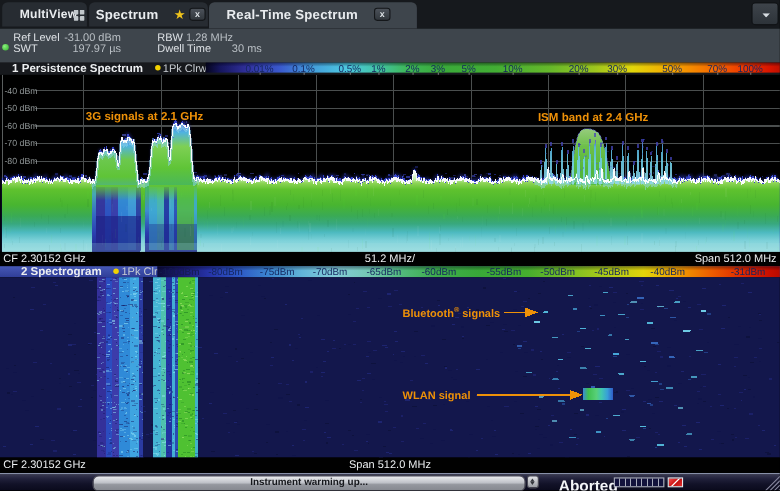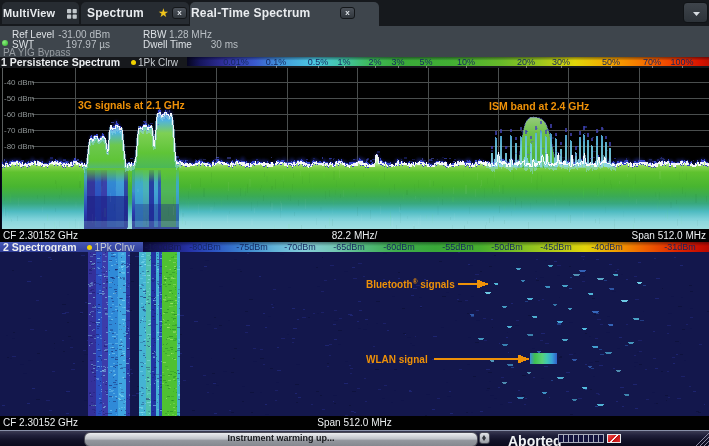--- a/index.html
+++ b/index.html
@@ -1,18 +1,18 @@
 <!DOCTYPE html>
 <html><head><meta charset="utf-8"><title>RTS</title><style>
 *{margin:0;padding:0;box-sizing:border-box}
 body{width:709px;height:446px;position:relative;background:#000;font-family:"Liberation Sans",sans-serif;overflow:hidden;-webkit-font-smoothing:antialiased}
 .abs{position:absolute}
 
 #tabbar{left:0;top:0;width:709px;height:26px;background:#16191d}
-.tab{position:absolute;top:2px;height:22px;border-radius:5px 5px 0 0;background:#272c32;color:#e9ecef;font-size:12px;font-weight:bold;letter-spacing:.2px;line-height:22px;padding-left:1px}
+.tab{position:absolute;top:2px;height:22px;border-radius:5px 5px 0 0;background:#272c32;color:#e9ecef;font-size:12px;font-weight:bold;letter-spacing:.2px;line-height:22px;padding-left:16px}
 .xbtn{position:absolute;width:15px;height:12px;border-radius:3px;background:linear-gradient(#4c525a,#31373d);border:1px solid #14171a;color:#dfe4e8;font-size:8px;font-weight:bold;text-align:center;line-height:10px}
 
 #settings{left:0;top:26px;width:709px;height:31px;background:#3e454c;font-size:10px;color:#b9bfc4}
 .slabel{font-weight:normal;color:#dde1e5}
 .srow{position:absolute;height:10px;line-height:10px}
 
 .phead{left:0;width:709px;font-size:10.5px;font-weight:bold;color:#eceef0;line-height:11px}
 .glab{position:absolute;top:0;transform:translateX(-50%);font-size:9px;font-weight:normal;color:#14265e;line-height:10px}
 .dot{display:inline-block;width:5px;height:5px;border-radius:50%;background:#f2d200;margin:0 2px 1px 0}
 .pk{font-weight:normal;color:#c8cdd2;font-size:10px}
@@ -47,26 +47,25 @@
 
 <div class="abs" id="settings">
   <div class="srow" style="left:12px;top:4px;width:98px"><span class="slabel">Ref Level</span></div>
   <div class="srow" style="left:12px;top:4px;width:98px;text-align:right">-31.00 dBm</div>
   <div class="srow" style="left:143px;top:4px;width:95px"><span class="slabel">RBW</span></div>
   <div class="srow" style="left:143px;top:4px;width:95px;text-align:center">1.28 MHz</div>
   <div class="srow" style="left:12px;top:14px;width:98px"><span class="slabel">SWT</span></div>
   <div class="srow" style="left:12px;top:14px;width:98px;text-align:right">197.97 µs</div>
   <div class="srow" style="left:143px;top:14px;width:95px"><span class="slabel">Dwell Time</span></div>
   <div class="srow" style="left:143px;top:14px;width:95px;text-align:right">30 ms</div>
-  <div class="srow" style="left:3px;top:22px;width:200px;color:#989ea3">PA YIG Bypass</div>
   <div class="abs" style="left:2px;top:40px;width:6px;height:6px;border-radius:50%;background:radial-gradient(circle at 35% 35%,#8af07e,#2fae28);top:14px"></div>
 </div>
 
 <div class="abs phead" style="top:57px;height:11px;background:#17191d">
-  <span style="margin-left:1px">1 Persistence Spectrum</span>
+  <span style="margin-left:11px">1 Persistence Spectrum</span>
   <span class="dot" style="margin-left:8px"></span><span class="pk">1Pk Clrw</span>
   <div class="abs" style="left:187px;top:0;width:522px;height:9px;background:linear-gradient(180deg,rgba(0,0,12,0.45),rgba(0,0,12,0) 40%),linear-gradient(90deg,#05051e 0.0%,#16165e 2.5%,#31319e 7.3%,#3a5ace 13.0%,#44a0dc 18.8%,#4cc8e0 24.5%,#42c4a0 30.3%,#3eb858 35.1%,#3aaa3a 40.8%,#42ae34 50.4%,#66b82a 60.0%,#9cc61e 67.6%,#e2d60a 74.3%,#f5a800 81.0%,#f57000 87.7%,#ee3a00 93.5%,#d81400 98.3%,#c01000 100.0%)">
       <div class="glab" style="left:49px">0.01%</div>
       <div class="glab" style="left:89px">0.1%</div>
       <div class="glab" style="left:131px">0.5%</div>
       <div class="glab" style="left:157px">1%</div>
       <div class="glab" style="left:188px">2%</div>
       <div class="glab" style="left:211px">3%</div>
       <div class="glab" style="left:239px">5%</div>
       <div class="glab" style="left:279px">10%</div>
@@ -714,26 +713,26 @@
 <g clip-path="url(#sigclip)" transform="translate(0,2.2)">
       <path d="M2.0 164.1L2.5 167.2 3.0 165.6 3.5 165.3 4.0 166.0 4.5 166.8 5.0 166.5 5.5 163.9 6.0 162.9 6.5 164.2 7.0 163.9 7.5 163.5 8.0 166.9 8.5 166.4 9.0 163.5 9.5 165.0 10.0 163.5 10.5 165.9 11.0 163.5 11.5 162.4 12.0 162.1 12.5 163.5 13.0 161.9 13.5 163.4 14.0 164.8 14.5 162.3 15.0 161.5 15.5 165.2 16.0 162.9 16.5 160.9 17.0 160.8 17.5 161.2 18.0 163.8 18.5 164.8 19.0 163.2 19.5 161.6 20.0 163.3 20.5 166.5 21.0 164.4 21.5 166.7 22.0 166.3 22.5 162.4 23.0 166.0 23.5 165.9 24.0 165.3 24.5 164.0 25.0 165.9 25.5 163.3 26.0 164.9 26.5 164.9 27.0 167.2 27.5 166.7 28.0 163.7 28.5 164.7 29.0 163.0 29.5 166.3 30.0 165.9 30.5 163.0 31.0 164.4 31.5 164.1 32.0 161.8 32.5 164.5 33.0 163.3 33.5 164.4 34.0 163.1 34.5 160.5 35.0 162.0 35.5 160.5 36.0 164.9 36.5 164.7 37.0 164.5 37.5 162.1 38.0 161.0 38.5 165.1 39.0 165.6 39.5 161.6 40.0 163.7 40.5 161.9 41.0 165.4 41.5 165.6 42.0 162.7 42.5 164.6 43.0 165.1 43.5 163.8 44.0 166.8 44.5 164.8 45.0 163.8 45.5 165.4 46.0 166.3 46.5 163.7 47.0 164.2 47.5 167.4 48.0 165.6 48.5 164.5 49.0 164.7 49.5 162.6 50.0 162.9 50.5 163.3 51.0 164.3 51.5 162.4 52.0 162.2 52.5 161.3 53.0 163.8 53.5 161.8 54.0 164.9 54.5 164.6 55.0 160.8 55.5 161.5 56.0 163.6 56.5 161.5 57.0 161.1 57.5 165.1 58.0 163.4 58.5 163.1 59.0 164.7 59.5 165.0 60.0 162.2 60.5 162.0 61.0 163.7 61.5 163.9 62.0 164.3 62.5 165.7 63.0 165.6 63.5 167.2 64.0 163.1 64.5 164.6 65.0 164.4 65.5 166.9 66.0 164.0 66.5 163.7 67.0 164.9 67.5 164.7 68.0 163.9 68.5 163.6 69.0 166.7 69.5 164.2 70.0 166.1 70.5 164.4 71.0 161.8 71.5 166.2 72.0 165.2 72.5 165.7 73.0 165.3 73.5 164.8 74.0 161.4 74.5 162.9 75.0 161.5 75.5 162.3 76.0 160.7 76.5 162.2 77.0 165.2 77.5 161.8 78.0 164.4 78.5 162.9 79.0 162.9 79.5 165.6 80.0 166.0 80.5 164.1 81.0 165.0 81.5 162.5 82.0 163.4 82.5 166.8 83.0 165.1 83.5 165.0 84.0 166.1 84.5 162.9 85.0 165.5 85.5 165.2 86.0 166.9 86.5 163.5 87.0 162.5 87.5 158.1 88.0 154.3 88.5 150.3 89.0 145.0 89.5 141.4 90.0 139.3 90.5 140.0 91.0 138.2 91.5 138.4 92.0 139.0 92.5 140.0 93.0 141.1 93.5 140.1 94.0 138.7 94.5 136.0 95.0 136.7 95.5 136.5 96.0 137.0 96.5 136.6 97.0 136.0 97.5 136.3 98.0 139.2 98.5 139.7 99.0 140.5 99.5 140.3 100.0 139.5 100.5 138.1 101.0 138.8 101.5 138.2 102.0 137.5 102.5 136.0 103.0 136.0 103.5 136.3 104.0 137.4 104.5 138.8 105.0 138.2 105.5 138.9 106.0 142.9 106.5 146.6 107.0 148.9 107.5 152.0 108.0 150.6 108.5 144.4 109.0 139.7 109.5 133.3 110.0 128.5 110.5 125.9 111.0 125.0 111.5 126.0 112.0 128.7 112.5 129.7 113.0 128.1 113.5 128.1 114.0 127.6 114.5 128.7 115.0 129.3 115.5 127.5 116.0 125.0 116.5 125.0 117.0 125.0 117.5 125.4 118.0 127.3 118.5 126.6 119.0 126.0 119.5 128.1 120.0 129.6 120.5 130.1 121.0 128.2 121.5 127.4 122.0 130.4 122.5 134.8 123.0 139.6 123.5 145.1 124.0 150.5 124.5 154.6 125.0 159.1 125.5 164.2 126.0 167.1 126.5 166.6 127.0 166.9 127.5 167.1 128.0 163.7 128.5 163.8 129.0 163.0 129.5 166.1 130.0 166.5 130.5 164.0 131.0 164.9 131.5 162.4 132.0 166.0 132.5 165.5 133.0 165.8 133.5 164.9 134.0 165.1 134.5 160.8 135.0 162.4 135.5 158.2 136.0 155.5 136.5 150.9 137.0 145.9 137.5 139.4 138.0 134.2 138.5 130.4 139.0 128.0 139.5 129.3 140.0 129.0 140.5 127.3 141.0 128.3 141.5 128.6 142.0 129.3 142.5 129.7 143.0 126.7 143.5 125.0 144.0 125.0 144.5 125.2 145.0 126.9 145.5 126.7 146.0 125.0 146.5 125.9 147.0 127.3 147.5 130.3 148.0 130.0 148.5 129.6 149.0 126.8 149.5 128.1 150.0 127.1 150.5 128.3 151.0 125.6 151.5 125.6 152.0 127.5 152.5 131.0 153.0 135.9 153.5 141.7 154.0 146.0 154.5 145.6 155.0 140.3 155.5 134.7 156.0 129.7 156.5 121.8 157.0 117.4 157.5 113.1 158.0 112.9 158.5 113.6 159.0 113.2 159.5 112.0 160.0 112.0 160.5 113.5 161.0 115.1 161.5 116.3 162.0 116.8 162.5 115.4 163.0 114.2 163.5 114.7 164.0 115.1 164.5 113.9 165.0 112.0 165.5 112.0 166.0 112.0 166.5 113.9 167.0 114.5 167.5 114.8 168.0 114.0 168.5 114.1 169.0 116.2 169.5 116.2 170.0 116.0 170.5 114.3 171.0 113.0 171.5 113.9 172.0 116.6 172.5 120.4 173.0 124.5 173.5 130.5 174.0 137.8 174.5 146.2 175.0 151.7 175.5 156.8 176.0 161.2 176.5 163.5 177.0 162.0 177.5 164.3 178.0 164.0 178.5 163.7 179.0 161.6 179.5 161.6 180.0 160.9 180.5 162.1 181.0 163.4 181.5 165.3 182.0 161.8 182.5 163.6 183.0 164.8 183.5 162.9 184.0 165.5 184.5 164.7 185.0 163.6 185.5 165.7 186.0 162.7 186.5 166.3 187.0 166.5 187.5 163.3 188.0 164.8 188.5 163.6 189.0 167.3 189.5 165.1 190.0 162.7 190.5 163.5 191.0 166.2 191.5 164.2 192.0 165.7 192.5 164.8 193.0 166.2 193.5 164.1 194.0 165.6 194.5 165.2 195.0 163.7 195.5 164.1 196.0 163.0 196.5 164.5 197.0 163.1 197.5 164.7 198.0 164.0 198.5 162.7 199.0 161.8 199.5 161.8 200.0 163.8 200.5 164.5 201.0 163.5 201.5 164.2 202.0 162.7 202.5 161.9 203.0 163.1 203.5 163.2 204.0 163.6 204.5 164.8 205.0 163.1 205.5 163.6 206.0 166.0 206.5 166.1 207.0 163.1 207.5 164.8 208.0 165.4 208.5 164.8 209.0 163.7 209.5 164.6 210.0 166.9 210.5 165.2 211.0 165.6 211.5 166.2 212.0 165.6 212.5 163.5 213.0 161.6 213.5 163.0 214.0 164.8 214.5 165.1 215.0 165.4 215.5 162.7 216.0 164.2 216.5 163.1 217.0 163.3 217.5 161.5 218.0 161.5 218.5 162.5 219.0 160.6 219.5 162.2 220.0 163.9 220.5 162.7 221.0 161.7 221.5 163.3 222.0 161.9 222.5 164.4 223.0 161.7 223.5 163.7 224.0 164.7 224.5 162.3 225.0 165.4 225.5 163.1 226.0 164.8 226.5 162.9 227.0 164.6 227.5 163.8 228.0 164.4 228.5 166.4 229.0 164.6 229.5 166.3 230.0 166.6 230.5 163.7 231.0 162.7 231.5 162.3 232.0 164.6 232.5 166.6 233.0 163.3 233.5 164.6 234.0 165.0 234.5 164.2 235.0 164.5 235.5 165.3 236.0 161.6 236.5 160.7 237.0 161.2 237.5 161.0 238.0 163.6 238.5 163.1 239.0 161.5 239.5 163.9 240.0 164.3 240.5 161.5 241.0 163.8 241.5 164.6 242.0 161.7 242.5 165.3 243.0 166.1 243.5 162.2 244.0 162.0 244.5 163.6 245.0 165.5 245.5 167.0 246.0 164.4 246.5 166.1 247.0 163.1 247.5 166.1 248.0 165.8 248.5 163.3 249.0 166.5 249.5 166.8 250.0 165.5 250.5 163.1 251.0 167.1 251.5 166.0 252.0 163.8 252.5 164.0 253.0 163.5 253.5 164.0 254.0 163.0 254.5 165.3 255.0 165.0 255.5 161.4 256.0 165.3 256.5 163.7 257.0 164.5 257.5 163.8 258.0 162.5 258.5 163.9 259.0 165.1 259.5 161.8 260.0 164.4 260.5 163.2 261.0 163.1 261.5 163.0 262.0 164.6 262.5 162.5 263.0 165.5 263.5 165.6 264.0 162.2 264.5 166.2 265.0 163.3 265.5 164.5 266.0 165.4 266.5 164.4 267.0 162.8 267.5 166.8 268.0 163.7 268.5 163.8 269.0 166.6 269.5 164.4 270.0 166.9 270.5 166.0 271.0 163.8 271.5 162.4 272.0 166.7 272.5 162.4 273.0 165.3 273.5 164.0 274.0 165.1 274.5 164.6 275.0 164.2 275.5 163.3 276.0 164.6 276.5 161.1 277.0 161.6 277.5 163.8 278.0 161.9 278.5 163.2 279.0 162.7 279.5 163.0 280.0 162.5 280.5 164.2 281.0 162.3 281.5 164.2 282.0 162.3 282.5 162.4 283.0 161.9 283.5 162.4 284.0 162.3 284.5 164.4 285.0 165.7 285.5 163.1 286.0 163.4 286.5 164.8 287.0 166.1 287.5 167.4 288.0 165.3 288.5 164.2 289.0 163.3 289.5 163.7 290.0 163.8 290.5 163.5 291.0 162.6 291.5 165.0 292.0 163.6 292.5 166.8 293.0 164.6 293.5 165.1 294.0 162.2 294.5 165.5 295.0 163.6 295.5 165.2 296.0 163.6 296.5 163.0 297.0 162.7 297.5 161.4 298.0 160.7 298.5 164.9 299.0 162.7 299.5 164.4 300.0 162.4 300.5 160.9 301.0 163.7 301.5 161.0 302.0 161.6 302.5 163.8 303.0 162.7 303.5 166.2 304.0 162.2 304.5 165.4 305.0 164.9 305.5 165.9 306.0 163.4 306.5 164.9 307.0 164.7 307.5 164.8 308.0 166.9 308.5 167.5 309.0 164.3 309.5 165.8 310.0 165.7 310.5 166.2 311.0 167.1 311.5 163.5 312.0 163.4 312.5 165.4 313.0 162.8 313.5 162.7 314.0 162.0 314.5 161.5 315.0 163.5 315.5 164.0 316.0 162.3 316.5 161.9 317.0 164.1 317.5 163.9 318.0 162.7 318.5 163.7 319.0 164.8 319.5 164.2 320.0 163.4 320.5 163.7 321.0 165.1 321.5 162.7 322.0 163.4 322.5 164.1 323.0 165.5 323.5 165.3 324.0 161.8 324.5 162.5 325.0 163.3 325.5 165.6 326.0 164.9 326.5 163.7 327.0 163.1 327.5 165.9 328.0 166.1 328.5 167.3 329.0 165.2 329.5 165.2 330.0 163.2 330.5 162.9 331.0 164.7 331.5 164.1 332.0 163.6 332.5 162.7 333.0 166.7 333.5 166.0 334.0 164.5 334.5 166.1 335.0 166.2 335.5 164.4 336.0 162.3 336.5 161.1 337.0 164.4 337.5 162.9 338.0 163.7 338.5 164.9 339.0 161.3 339.5 163.2 340.0 163.5 340.5 162.8 341.0 161.0 341.5 162.3 342.0 162.3 342.5 164.1 343.0 165.2 343.5 162.8 344.0 164.7 344.5 163.0 345.0 166.3 345.5 165.8 346.0 164.8 346.5 164.5 347.0 163.9 347.5 164.1 348.0 167.3 348.5 164.7 349.0 165.2 349.5 167.5 350.0 165.9 350.5 165.4 351.0 164.7 351.5 163.5 352.0 164.2 352.5 166.0 353.0 165.2 353.5 165.7 354.0 162.8 354.5 164.3 355.0 165.9 355.5 163.4 356.0 164.5 356.5 161.5 357.0 165.5 357.5 163.6 358.0 161.7 358.5 161.3 359.0 163.1 359.5 163.1 360.0 160.9 360.5 165.2 361.0 164.9 361.5 162.8 362.0 161.2 362.5 164.8 363.0 163.3 363.5 164.6 364.0 163.7 364.5 162.8 365.0 165.7 365.5 166.6 366.0 163.2 366.5 164.8 367.0 164.2 367.5 166.9 368.0 165.0 368.5 166.9 369.0 166.9 369.5 164.1 370.0 166.6 370.5 164.8 371.0 167.2 371.5 165.1 372.0 166.5 372.5 163.8 373.0 163.7 373.5 164.9 374.0 166.7 374.5 164.1 375.0 161.5 375.5 158.5 376.0 155.0 376.5 154.7 377.0 155.5 377.5 155.6 378.0 156.5 378.5 159.2 379.0 163.5 379.5 163.2 380.0 161.5 380.5 164.1 381.0 160.7 381.5 164.1 382.0 164.0 382.5 164.6 383.0 162.7 383.5 164.2 384.0 165.1 384.5 166.1 385.0 163.9 385.5 161.9 386.0 164.3 386.5 164.9 387.0 166.4 387.5 166.6 388.0 164.7 388.5 165.2 389.0 164.9 389.5 166.2 390.0 164.8 390.5 165.9 391.0 163.5 391.5 165.0 392.0 167.3 392.5 164.1 393.0 165.7 393.5 165.3 394.0 166.1 394.5 166.0 395.0 165.8 395.5 163.3 396.0 162.8 396.5 164.6 397.0 164.6 397.5 165.0 398.0 160.9 398.5 160.9 399.0 163.5 399.5 164.9 400.0 165.2 400.5 164.0 401.0 162.5 401.5 161.0 402.0 163.6 402.5 164.9 403.0 162.9 403.5 164.3 404.0 165.4 404.5 161.5 405.0 165.3 405.5 163.1 406.0 163.6 406.5 162.7 407.0 164.7 407.5 165.1 408.0 166.3 408.5 163.4 409.0 163.1 409.5 166.9 410.0 165.8 410.5 164.0 411.0 167.2 411.5 163.4 412.0 164.9 412.5 163.8 413.0 163.7 413.5 162.3 414.0 166.0 414.5 166.3 415.0 165.0 415.5 162.4 416.0 163.5 416.5 162.9 417.0 163.9 417.5 164.0 418.0 162.8 418.5 161.8 419.0 164.6 419.5 161.4 420.0 162.3 420.5 162.7 421.0 161.5 421.5 163.2 422.0 163.3 422.5 165.4 423.0 162.1 423.5 165.6 424.0 164.2 424.5 162.5 425.0 164.1 425.5 164.8 426.0 165.3 426.5 162.2 427.0 165.0 427.5 164.6 428.0 166.7 428.5 163.9 429.0 166.5 429.5 165.6 430.0 164.5 430.5 165.9 431.0 165.8 431.5 166.0 432.0 166.2 432.5 165.8 433.0 166.5 433.5 165.4 434.0 166.6 434.5 165.2 435.0 163.4 435.5 163.8 436.0 164.3 436.5 164.8 437.0 161.6 437.5 162.4 438.0 164.4 438.5 161.5 439.0 161.2 439.5 163.1 440.0 165.1 440.5 163.0 441.0 164.8 441.5 164.4 442.0 161.7 442.5 164.5 443.0 163.0 443.5 164.7 444.0 164.5 444.5 162.7 445.0 161.8 445.5 166.1 446.0 162.3 446.5 166.5 447.0 166.1 447.5 165.6 448.0 167.0 448.5 167.1 449.0 166.4 449.5 164.4 450.0 166.5 450.5 162.9 451.0 165.4 451.5 165.0 452.0 166.0 452.5 165.9 453.0 165.4 453.5 166.4 454.0 166.8 454.5 162.7 455.0 163.1 455.5 161.9 456.0 165.9 456.5 164.1 457.0 165.6 457.5 162.1 458.0 161.2 458.5 164.7 459.0 165.0 459.5 162.0 460.0 162.4 460.5 161.1 461.0 164.9 461.5 161.9 462.0 162.8 462.5 161.0 463.0 164.9 463.5 161.4 464.0 163.0 464.5 164.2 465.0 164.7 465.5 165.9 466.0 163.5 466.5 165.3 467.0 162.6 467.5 164.1 468.0 162.7 468.5 164.7 469.0 164.5 469.5 167.2 470.0 162.9 470.5 164.5 471.0 164.9 471.5 167.4 472.0 166.9 472.5 163.2 473.0 165.9 473.5 165.1 474.0 167.1 474.5 164.0 475.0 164.0 475.5 162.8 476.0 162.3 476.5 165.6 477.0 163.5 477.5 164.3 478.0 164.1 478.5 163.7 479.0 160.8 479.5 164.4 480.0 161.7 480.5 161.0 481.0 163.1 481.5 160.7 482.0 164.1 482.5 161.5 483.0 161.6 483.5 164.8 484.0 162.4 484.5 161.6 485.0 165.4 485.5 161.3 486.0 165.6 486.5 162.3 487.0 162.4 487.5 163.2 488.0 163.0 488.5 165.5 489.0 162.6 489.5 162.6 490.0 166.5 490.5 163.9 491.0 164.3 491.5 163.6 492.0 163.0 492.5 166.3 493.0 165.2 493.5 166.2 494.0 164.7 494.5 166.1 495.0 164.6 495.5 162.5 496.0 164.2 496.5 166.2 497.0 161.7 497.5 161.2 498.0 155.0 498.5 152.1 499.0 156.0 499.5 162.9 500.0 160.8 500.5 162.8 501.0 162.4 501.5 163.7 502.0 162.8 502.5 164.8 503.0 160.9 503.5 161.0 504.0 163.6 504.5 161.2 505.0 162.3 505.5 164.2 506.0 164.0 506.5 163.1 507.0 166.5 507.5 164.4 508.0 164.2 508.5 165.1 509.0 162.9 509.5 165.9 510.0 166.7 510.5 163.1 511.0 160.4 511.5 158.9 512.0 159.8 512.5 164.9 513.0 163.8 513.5 164.3 514.0 164.7 514.5 164.4 515.0 162.7 515.5 164.1 516.0 165.1 516.5 163.5 517.0 162.3 517.5 165.8 518.0 161.5 518.5 165.0 519.0 161.3 519.5 161.2 520.0 164.2 520.5 164.4 521.0 163.1 521.5 163.2 522.0 163.1 522.5 162.0 523.0 161.1 523.5 161.1 524.0 159.5 524.5 161.3 525.0 165.1 525.5 164.5 526.0 165.9 526.5 164.3 527.0 163.3 527.5 164.6 528.0 163.0 528.5 165.3 529.0 163.4 529.5 163.0 530.0 166.6 530.5 164.4 531.0 166.4 531.5 165.5 532.0 166.7 532.5 162.7 533.0 159.9 533.5 159.4 534.0 161.7 534.5 165.6 535.0 162.5 535.5 166.6 536.0 166.0 536.5 163.1 537.0 162.5 537.5 164.8 538.0 162.8 538.5 162.7 539.0 161.0 539.5 165.0 540.0 163.4 540.5 162.5 541.0 161.2 541.5 162.3 542.0 156.0 542.5 154.9 543.0 157.0 543.5 162.4 544.0 162.2 544.5 162.5 545.0 164.3 545.5 164.7 546.0 163.9 546.5 160.9 547.0 153.6 547.5 154.5 548.0 162.0 548.5 165.3 549.0 163.5 549.5 165.5 550.0 164.8 550.5 164.7 551.0 164.0 551.5 166.4 552.0 163.3 552.5 164.9 553.0 164.1 553.5 166.0 554.0 165.0 554.5 165.7 555.0 162.6 555.5 164.2 556.0 165.0 556.5 162.0 557.0 163.2 557.5 162.6 558.0 154.8 558.5 153.1 559.0 161.3 559.5 160.9 560.0 164.3 560.5 161.5 561.0 162.3 561.5 163.8 562.0 162.8 562.5 164.4 563.0 164.3 563.5 160.8 564.0 164.7 564.5 160.8 565.0 160.8 565.5 165.3 566.0 165.2 566.5 164.0 567.0 164.2 567.5 165.0 568.0 163.8 568.5 162.5 569.0 162.2 569.5 163.9 570.0 166.3 570.5 165.5 571.0 166.7 571.5 160.9 572.0 155.1 572.5 158.3 573.0 164.0 573.5 165.6 574.0 165.2 574.5 164.5 575.0 164.0 575.5 164.0 576.0 163.8 576.5 162.8 577.0 164.3 577.5 162.2 578.0 163.9 578.5 165.6 579.0 162.8 579.5 164.4 580.0 164.7 580.5 164.6 581.0 161.7 581.5 161.2 582.0 161.4 582.5 163.3 583.0 164.1 583.5 163.6 584.0 155.9 584.5 152.7 585.0 157.6 585.5 164.4 586.0 164.6 586.5 163.3 587.0 165.7 587.5 164.2 588.0 164.7 588.5 164.9 589.0 166.2 589.5 165.2 590.0 163.1 590.5 162.8 591.0 164.7 591.5 164.2 592.0 164.1 592.5 163.1 593.0 165.2 593.5 164.3 594.0 164.9 594.5 162.9 595.0 166.5 595.5 162.8 596.0 166.4 596.5 166.2 597.0 164.9 597.5 164.2 598.0 160.3 598.5 156.6 599.0 156.9 599.5 160.8 600.0 163.0 600.5 164.6 601.0 163.7 601.5 162.1 602.0 162.7 602.5 161.1 603.0 160.7 603.5 160.9 604.0 163.4 604.5 156.9 605.0 157.8 605.5 163.2 606.0 161.7 606.5 162.2 607.0 163.3 607.5 163.5 608.0 164.1 608.5 162.5 609.0 163.7 609.5 163.5 610.0 164.2 610.5 164.1 611.0 165.4 611.5 166.4 612.0 165.8 612.5 163.1 613.0 163.3 613.5 166.0 614.0 164.1 614.5 166.2 615.0 165.8 615.5 166.8 616.0 166.5 616.5 163.8 617.0 164.8 617.5 162.5 618.0 163.3 618.5 166.1 619.0 164.7 619.5 163.0 620.0 163.8 620.5 165.3 621.0 162.2 621.5 162.4 622.0 164.3 622.5 164.3 623.0 163.6 623.5 164.4 624.0 164.0 624.5 163.8 625.0 163.1 625.5 163.8 626.0 162.8 626.5 162.7 627.0 162.9 627.5 162.2 628.0 162.5 628.5 166.2 629.0 164.2 629.5 163.1 630.0 162.9 630.5 162.7 631.0 166.5 631.5 163.1 632.0 166.4 632.5 166.8 633.0 167.0 633.5 163.0 634.0 164.4 634.5 166.4 635.0 163.3 635.5 164.4 636.0 163.2 636.5 166.3 637.0 165.8 637.5 165.8 638.0 162.6 638.5 163.7 639.0 163.4 639.5 164.5 640.0 162.2 640.5 163.0 641.0 162.1 641.5 164.2 642.0 162.7 642.5 163.0 643.0 161.9 643.5 164.3 644.0 162.7 644.5 164.5 645.0 162.3 645.5 165.2 646.0 165.5 646.5 163.1 647.0 162.4 647.5 163.0 648.0 163.9 648.5 166.2 649.0 165.7 649.5 165.8 650.0 162.8 650.5 163.5 651.0 165.5 651.5 166.7 652.0 165.3 652.5 163.2 653.0 166.8 653.5 166.9 654.0 164.2 654.5 166.4 655.0 164.0 655.5 167.0 656.0 163.2 656.5 164.5 657.0 166.8 657.5 163.1 658.0 164.0 658.5 163.4 659.0 161.6 659.5 161.6 660.0 163.5 660.5 162.1 661.0 165.6 661.5 162.5 662.0 160.7 662.5 165.0 663.0 164.5 663.5 163.5 664.0 164.2 664.5 161.1 665.0 161.9 665.5 164.5 666.0 164.0 666.5 161.5 667.0 164.3 667.5 163.3 668.0 161.3 668.5 161.8 669.0 162.9 669.5 165.8 670.0 164.7 670.5 165.7 671.0 164.9 671.5 163.0 672.0 164.0 672.5 164.1 673.0 163.0 673.5 164.8 674.0 166.6 674.5 165.0 675.0 163.3 675.5 167.0 676.0 165.4 676.5 162.5 677.0 164.8 677.5 163.3 678.0 162.7 678.5 163.8 679.0 164.5 679.5 162.6 680.0 163.2 680.5 164.2 681.0 161.3 681.5 165.4 682.0 161.0 682.5 163.1 683.0 162.9 683.5 165.2 684.0 163.1 684.5 162.3 685.0 162.7 685.5 163.6 686.0 165.3 686.5 161.9 687.0 160.9 687.5 164.8 688.0 162.8 688.5 164.9 689.0 164.6 689.5 165.4 690.0 165.5 690.5 163.7 691.0 162.5 691.5 165.0 692.0 166.4 692.5 163.5 693.0 166.5 693.5 165.0 694.0 166.1 694.5 165.8 695.0 166.7 695.5 163.0 696.0 166.3 696.5 164.7 697.0 163.8 697.5 162.4 698.0 163.0 698.5 162.1 699.0 166.2 699.5 164.0 700.0 166.1 700.5 163.8 701.0 162.2 701.5 164.4 702.0 161.6 702.5 162.3 703.0 164.2 703.5 164.6 704.0 162.0 704.5 161.0 705.0 162.2 705.5 164.7 706.0 164.1 706.5 165.0 707.0 162.6 707.5 165.6 708.0 163.5 708.5 163.7 709.0 165.9 709.5 164.1" fill="none" stroke="#8fd8e8" stroke-width="2.6" opacity="0.5"></path>
     </g>
 <path d="M2.0 164.1L2.5 167.2 3.0 165.6 3.5 165.3 4.0 166.0 4.5 166.8 5.0 166.5 5.5 163.9 6.0 162.9 6.5 164.2 7.0 163.9 7.5 163.5 8.0 166.9 8.5 166.4 9.0 163.5 9.5 165.0 10.0 163.5 10.5 165.9 11.0 163.5 11.5 162.4 12.0 162.1 12.5 163.5 13.0 161.9 13.5 163.4 14.0 164.8 14.5 162.3 15.0 161.5 15.5 165.2 16.0 162.9 16.5 160.9 17.0 160.8 17.5 161.2 18.0 163.8 18.5 164.8 19.0 163.2 19.5 161.6 20.0 163.3 20.5 166.5 21.0 164.4 21.5 166.7 22.0 166.3 22.5 162.4 23.0 166.0 23.5 165.9 24.0 165.3 24.5 164.0 25.0 165.9 25.5 163.3 26.0 164.9 26.5 164.9 27.0 167.2 27.5 166.7 28.0 163.7 28.5 164.7 29.0 163.0 29.5 166.3 30.0 165.9 30.5 163.0 31.0 164.4 31.5 164.1 32.0 161.8 32.5 164.5 33.0 163.3 33.5 164.4 34.0 163.1 34.5 160.5 35.0 162.0 35.5 160.5 36.0 164.9 36.5 164.7 37.0 164.5 37.5 162.1 38.0 161.0 38.5 165.1 39.0 165.6 39.5 161.6 40.0 163.7 40.5 161.9 41.0 165.4 41.5 165.6 42.0 162.7 42.5 164.6 43.0 165.1 43.5 163.8 44.0 166.8 44.5 164.8 45.0 163.8 45.5 165.4 46.0 166.3 46.5 163.7 47.0 164.2 47.5 167.4 48.0 165.6 48.5 164.5 49.0 164.7 49.5 162.6 50.0 162.9 50.5 163.3 51.0 164.3 51.5 162.4 52.0 162.2 52.5 161.3 53.0 163.8 53.5 161.8 54.0 164.9 54.5 164.6 55.0 160.8 55.5 161.5 56.0 163.6 56.5 161.5 57.0 161.1 57.5 165.1 58.0 163.4 58.5 163.1 59.0 164.7 59.5 165.0 60.0 162.2 60.5 162.0 61.0 163.7 61.5 163.9 62.0 164.3 62.5 165.7 63.0 165.6 63.5 167.2 64.0 163.1 64.5 164.6 65.0 164.4 65.5 166.9 66.0 164.0 66.5 163.7 67.0 164.9 67.5 164.7 68.0 163.9 68.5 163.6 69.0 166.7 69.5 164.2 70.0 166.1 70.5 164.4 71.0 161.8 71.5 166.2 72.0 165.2 72.5 165.7 73.0 165.3 73.5 164.8 74.0 161.4 74.5 162.9 75.0 161.5 75.5 162.3 76.0 160.7 76.5 162.2 77.0 165.2 77.5 161.8 78.0 164.4 78.5 162.9 79.0 162.9 79.5 165.6 80.0 166.0 80.5 164.1 81.0 165.0 81.5 162.5 82.0 163.4 82.5 166.8 83.0 165.1 83.5 165.0 84.0 166.1 84.5 162.9 85.0 165.5 85.5 165.2 86.0 166.9 86.5 163.5 87.0 162.5 87.5 158.1 88.0 154.3 88.5 150.3 89.0 145.0 89.5 141.4 90.0 139.3 90.5 140.0 91.0 138.2 91.5 138.4 92.0 139.0 92.5 140.0 93.0 141.1 93.5 140.1 94.0 138.7 94.5 136.0 95.0 136.7 95.5 136.5 96.0 137.0 96.5 136.6 97.0 136.0 97.5 136.3 98.0 139.2 98.5 139.7 99.0 140.5 99.5 140.3 100.0 139.5 100.5 138.1 101.0 138.8 101.5 138.2 102.0 137.5 102.5 136.0 103.0 136.0 103.5 136.3 104.0 137.4 104.5 138.8 105.0 138.2 105.5 138.9 106.0 142.9 106.5 146.6 107.0 148.9 107.5 152.0 108.0 150.6 108.5 144.4 109.0 139.7 109.5 133.3 110.0 128.5 110.5 125.9 111.0 125.0 111.5 126.0 112.0 128.7 112.5 129.7 113.0 128.1 113.5 128.1 114.0 127.6 114.5 128.7 115.0 129.3 115.5 127.5 116.0 125.0 116.5 125.0 117.0 125.0 117.5 125.4 118.0 127.3 118.5 126.6 119.0 126.0 119.5 128.1 120.0 129.6 120.5 130.1 121.0 128.2 121.5 127.4 122.0 130.4 122.5 134.8 123.0 139.6 123.5 145.1 124.0 150.5 124.5 154.6 125.0 159.1 125.5 164.2 126.0 167.1 126.5 166.6 127.0 166.9 127.5 167.1 128.0 163.7 128.5 163.8 129.0 163.0 129.5 166.1 130.0 166.5 130.5 164.0 131.0 164.9 131.5 162.4 132.0 166.0 132.5 165.5 133.0 165.8 133.5 164.9 134.0 165.1 134.5 160.8 135.0 162.4 135.5 158.2 136.0 155.5 136.5 150.9 137.0 145.9 137.5 139.4 138.0 134.2 138.5 130.4 139.0 128.0 139.5 129.3 140.0 129.0 140.5 127.3 141.0 128.3 141.5 128.6 142.0 129.3 142.5 129.7 143.0 126.7 143.5 125.0 144.0 125.0 144.5 125.2 145.0 126.9 145.5 126.7 146.0 125.0 146.5 125.9 147.0 127.3 147.5 130.3 148.0 130.0 148.5 129.6 149.0 126.8 149.5 128.1 150.0 127.1 150.5 128.3 151.0 125.6 151.5 125.6 152.0 127.5 152.5 131.0 153.0 135.9 153.5 141.7 154.0 146.0 154.5 145.6 155.0 140.3 155.5 134.7 156.0 129.7 156.5 121.8 157.0 117.4 157.5 113.1 158.0 112.9 158.5 113.6 159.0 113.2 159.5 112.0 160.0 112.0 160.5 113.5 161.0 115.1 161.5 116.3 162.0 116.8 162.5 115.4 163.0 114.2 163.5 114.7 164.0 115.1 164.5 113.9 165.0 112.0 165.5 112.0 166.0 112.0 166.5 113.9 167.0 114.5 167.5 114.8 168.0 114.0 168.5 114.1 169.0 116.2 169.5 116.2 170.0 116.0 170.5 114.3 171.0 113.0 171.5 113.9 172.0 116.6 172.5 120.4 173.0 124.5 173.5 130.5 174.0 137.8 174.5 146.2 175.0 151.7 175.5 156.8 176.0 161.2 176.5 163.5 177.0 162.0 177.5 164.3 178.0 164.0 178.5 163.7 179.0 161.6 179.5 161.6 180.0 160.9 180.5 162.1 181.0 163.4 181.5 165.3 182.0 161.8 182.5 163.6 183.0 164.8 183.5 162.9 184.0 165.5 184.5 164.7 185.0 163.6 185.5 165.7 186.0 162.7 186.5 166.3 187.0 166.5 187.5 163.3 188.0 164.8 188.5 163.6 189.0 167.3 189.5 165.1 190.0 162.7 190.5 163.5 191.0 166.2 191.5 164.2 192.0 165.7 192.5 164.8 193.0 166.2 193.5 164.1 194.0 165.6 194.5 165.2 195.0 163.7 195.5 164.1 196.0 163.0 196.5 164.5 197.0 163.1 197.5 164.7 198.0 164.0 198.5 162.7 199.0 161.8 199.5 161.8 200.0 163.8 200.5 164.5 201.0 163.5 201.5 164.2 202.0 162.7 202.5 161.9 203.0 163.1 203.5 163.2 204.0 163.6 204.5 164.8 205.0 163.1 205.5 163.6 206.0 166.0 206.5 166.1 207.0 163.1 207.5 164.8 208.0 165.4 208.5 164.8 209.0 163.7 209.5 164.6 210.0 166.9 210.5 165.2 211.0 165.6 211.5 166.2 212.0 165.6 212.5 163.5 213.0 161.6 213.5 163.0 214.0 164.8 214.5 165.1 215.0 165.4 215.5 162.7 216.0 164.2 216.5 163.1 217.0 163.3 217.5 161.5 218.0 161.5 218.5 162.5 219.0 160.6 219.5 162.2 220.0 163.9 220.5 162.7 221.0 161.7 221.5 163.3 222.0 161.9 222.5 164.4 223.0 161.7 223.5 163.7 224.0 164.7 224.5 162.3 225.0 165.4 225.5 163.1 226.0 164.8 226.5 162.9 227.0 164.6 227.5 163.8 228.0 164.4 228.5 166.4 229.0 164.6 229.5 166.3 230.0 166.6 230.5 163.7 231.0 162.7 231.5 162.3 232.0 164.6 232.5 166.6 233.0 163.3 233.5 164.6 234.0 165.0 234.5 164.2 235.0 164.5 235.5 165.3 236.0 161.6 236.5 160.7 237.0 161.2 237.5 161.0 238.0 163.6 238.5 163.1 239.0 161.5 239.5 163.9 240.0 164.3 240.5 161.5 241.0 163.8 241.5 164.6 242.0 161.7 242.5 165.3 243.0 166.1 243.5 162.2 244.0 162.0 244.5 163.6 245.0 165.5 245.5 167.0 246.0 164.4 246.5 166.1 247.0 163.1 247.5 166.1 248.0 165.8 248.5 163.3 249.0 166.5 249.5 166.8 250.0 165.5 250.5 163.1 251.0 167.1 251.5 166.0 252.0 163.8 252.5 164.0 253.0 163.5 253.5 164.0 254.0 163.0 254.5 165.3 255.0 165.0 255.5 161.4 256.0 165.3 256.5 163.7 257.0 164.5 257.5 163.8 258.0 162.5 258.5 163.9 259.0 165.1 259.5 161.8 260.0 164.4 260.5 163.2 261.0 163.1 261.5 163.0 262.0 164.6 262.5 162.5 263.0 165.5 263.5 165.6 264.0 162.2 264.5 166.2 265.0 163.3 265.5 164.5 266.0 165.4 266.5 164.4 267.0 162.8 267.5 166.8 268.0 163.7 268.5 163.8 269.0 166.6 269.5 164.4 270.0 166.9 270.5 166.0 271.0 163.8 271.5 162.4 272.0 166.7 272.5 162.4 273.0 165.3 273.5 164.0 274.0 165.1 274.5 164.6 275.0 164.2 275.5 163.3 276.0 164.6 276.5 161.1 277.0 161.6 277.5 163.8 278.0 161.9 278.5 163.2 279.0 162.7 279.5 163.0 280.0 162.5 280.5 164.2 281.0 162.3 281.5 164.2 282.0 162.3 282.5 162.4 283.0 161.9 283.5 162.4 284.0 162.3 284.5 164.4 285.0 165.7 285.5 163.1 286.0 163.4 286.5 164.8 287.0 166.1 287.5 167.4 288.0 165.3 288.5 164.2 289.0 163.3 289.5 163.7 290.0 163.8 290.5 163.5 291.0 162.6 291.5 165.0 292.0 163.6 292.5 166.8 293.0 164.6 293.5 165.1 294.0 162.2 294.5 165.5 295.0 163.6 295.5 165.2 296.0 163.6 296.5 163.0 297.0 162.7 297.5 161.4 298.0 160.7 298.5 164.9 299.0 162.7 299.5 164.4 300.0 162.4 300.5 160.9 301.0 163.7 301.5 161.0 302.0 161.6 302.5 163.8 303.0 162.7 303.5 166.2 304.0 162.2 304.5 165.4 305.0 164.9 305.5 165.9 306.0 163.4 306.5 164.9 307.0 164.7 307.5 164.8 308.0 166.9 308.5 167.5 309.0 164.3 309.5 165.8 310.0 165.7 310.5 166.2 311.0 167.1 311.5 163.5 312.0 163.4 312.5 165.4 313.0 162.8 313.5 162.7 314.0 162.0 314.5 161.5 315.0 163.5 315.5 164.0 316.0 162.3 316.5 161.9 317.0 164.1 317.5 163.9 318.0 162.7 318.5 163.7 319.0 164.8 319.5 164.2 320.0 163.4 320.5 163.7 321.0 165.1 321.5 162.7 322.0 163.4 322.5 164.1 323.0 165.5 323.5 165.3 324.0 161.8 324.5 162.5 325.0 163.3 325.5 165.6 326.0 164.9 326.5 163.7 327.0 163.1 327.5 165.9 328.0 166.1 328.5 167.3 329.0 165.2 329.5 165.2 330.0 163.2 330.5 162.9 331.0 164.7 331.5 164.1 332.0 163.6 332.5 162.7 333.0 166.7 333.5 166.0 334.0 164.5 334.5 166.1 335.0 166.2 335.5 164.4 336.0 162.3 336.5 161.1 337.0 164.4 337.5 162.9 338.0 163.7 338.5 164.9 339.0 161.3 339.5 163.2 340.0 163.5 340.5 162.8 341.0 161.0 341.5 162.3 342.0 162.3 342.5 164.1 343.0 165.2 343.5 162.8 344.0 164.7 344.5 163.0 345.0 166.3 345.5 165.8 346.0 164.8 346.5 164.5 347.0 163.9 347.5 164.1 348.0 167.3 348.5 164.7 349.0 165.2 349.5 167.5 350.0 165.9 350.5 165.4 351.0 164.7 351.5 163.5 352.0 164.2 352.5 166.0 353.0 165.2 353.5 165.7 354.0 162.8 354.5 164.3 355.0 165.9 355.5 163.4 356.0 164.5 356.5 161.5 357.0 165.5 357.5 163.6 358.0 161.7 358.5 161.3 359.0 163.1 359.5 163.1 360.0 160.9 360.5 165.2 361.0 164.9 361.5 162.8 362.0 161.2 362.5 164.8 363.0 163.3 363.5 164.6 364.0 163.7 364.5 162.8 365.0 165.7 365.5 166.6 366.0 163.2 366.5 164.8 367.0 164.2 367.5 166.9 368.0 165.0 368.5 166.9 369.0 166.9 369.5 164.1 370.0 166.6 370.5 164.8 371.0 167.2 371.5 165.1 372.0 166.5 372.5 163.8 373.0 163.7 373.5 164.9 374.0 166.7 374.5 164.1 375.0 161.5 375.5 158.5 376.0 155.0 376.5 154.7 377.0 155.5 377.5 155.6 378.0 156.5 378.5 159.2 379.0 163.5 379.5 163.2 380.0 161.5 380.5 164.1 381.0 160.7 381.5 164.1 382.0 164.0 382.5 164.6 383.0 162.7 383.5 164.2 384.0 165.1 384.5 166.1 385.0 163.9 385.5 161.9 386.0 164.3 386.5 164.9 387.0 166.4 387.5 166.6 388.0 164.7 388.5 165.2 389.0 164.9 389.5 166.2 390.0 164.8 390.5 165.9 391.0 163.5 391.5 165.0 392.0 167.3 392.5 164.1 393.0 165.7 393.5 165.3 394.0 166.1 394.5 166.0 395.0 165.8 395.5 163.3 396.0 162.8 396.5 164.6 397.0 164.6 397.5 165.0 398.0 160.9 398.5 160.9 399.0 163.5 399.5 164.9 400.0 165.2 400.5 164.0 401.0 162.5 401.5 161.0 402.0 163.6 402.5 164.9 403.0 162.9 403.5 164.3 404.0 165.4 404.5 161.5 405.0 165.3 405.5 163.1 406.0 163.6 406.5 162.7 407.0 164.7 407.5 165.1 408.0 166.3 408.5 163.4 409.0 163.1 409.5 166.9 410.0 165.8 410.5 164.0 411.0 167.2 411.5 163.4 412.0 164.9 412.5 163.8 413.0 163.7 413.5 162.3 414.0 166.0 414.5 166.3 415.0 165.0 415.5 162.4 416.0 163.5 416.5 162.9 417.0 163.9 417.5 164.0 418.0 162.8 418.5 161.8 419.0 164.6 419.5 161.4 420.0 162.3 420.5 162.7 421.0 161.5 421.5 163.2 422.0 163.3 422.5 165.4 423.0 162.1 423.5 165.6 424.0 164.2 424.5 162.5 425.0 164.1 425.5 164.8 426.0 165.3 426.5 162.2 427.0 165.0 427.5 164.6 428.0 166.7 428.5 163.9 429.0 166.5 429.5 165.6 430.0 164.5 430.5 165.9 431.0 165.8 431.5 166.0 432.0 166.2 432.5 165.8 433.0 166.5 433.5 165.4 434.0 166.6 434.5 165.2 435.0 163.4 435.5 163.8 436.0 164.3 436.5 164.8 437.0 161.6 437.5 162.4 438.0 164.4 438.5 161.5 439.0 161.2 439.5 163.1 440.0 165.1 440.5 163.0 441.0 164.8 441.5 164.4 442.0 161.7 442.5 164.5 443.0 163.0 443.5 164.7 444.0 164.5 444.5 162.7 445.0 161.8 445.5 166.1 446.0 162.3 446.5 166.5 447.0 166.1 447.5 165.6 448.0 167.0 448.5 167.1 449.0 166.4 449.5 164.4 450.0 166.5 450.5 162.9 451.0 165.4 451.5 165.0 452.0 166.0 452.5 165.9 453.0 165.4 453.5 166.4 454.0 166.8 454.5 162.7 455.0 163.1 455.5 161.9 456.0 165.9 456.5 164.1 457.0 165.6 457.5 162.1 458.0 161.2 458.5 164.7 459.0 165.0 459.5 162.0 460.0 162.4 460.5 161.1 461.0 164.9 461.5 161.9 462.0 162.8 462.5 161.0 463.0 164.9 463.5 161.4 464.0 163.0 464.5 164.2 465.0 164.7 465.5 165.9 466.0 163.5 466.5 165.3 467.0 162.6 467.5 164.1 468.0 162.7 468.5 164.7 469.0 164.5 469.5 167.2 470.0 162.9 470.5 164.5 471.0 164.9 471.5 167.4 472.0 166.9 472.5 163.2 473.0 165.9 473.5 165.1 474.0 167.1 474.5 164.0 475.0 164.0 475.5 162.8 476.0 162.3 476.5 165.6 477.0 163.5 477.5 164.3 478.0 164.1 478.5 163.7 479.0 160.8 479.5 164.4 480.0 161.7 480.5 161.0 481.0 163.1 481.5 160.7 482.0 164.1 482.5 161.5 483.0 161.6 483.5 164.8 484.0 162.4 484.5 161.6 485.0 165.4 485.5 161.3 486.0 165.6 486.5 162.3 487.0 162.4 487.5 163.2 488.0 163.0 488.5 165.5 489.0 162.6 489.5 162.6 490.0 166.5 490.5 163.9 491.0 164.3 491.5 163.6 492.0 163.0 492.5 166.3 493.0 165.2 493.5 166.2 494.0 164.7 494.5 166.1 495.0 164.6 495.5 162.5 496.0 164.2 496.5 166.2 497.0 161.7 497.5 161.2 498.0 155.0 498.5 152.1 499.0 156.0 499.5 162.9 500.0 160.8 500.5 162.8 501.0 162.4 501.5 163.7 502.0 162.8 502.5 164.8 503.0 160.9 503.5 161.0 504.0 163.6 504.5 161.2 505.0 162.3 505.5 164.2 506.0 164.0 506.5 163.1 507.0 166.5 507.5 164.4 508.0 164.2 508.5 165.1 509.0 162.9 509.5 165.9 510.0 166.7 510.5 163.1 511.0 160.4 511.5 158.9 512.0 159.8 512.5 164.9 513.0 163.8 513.5 164.3 514.0 164.7 514.5 164.4 515.0 162.7 515.5 164.1 516.0 165.1 516.5 163.5 517.0 162.3 517.5 165.8 518.0 161.5 518.5 165.0 519.0 161.3 519.5 161.2 520.0 164.2 520.5 164.4 521.0 163.1 521.5 163.2 522.0 163.1 522.5 162.0 523.0 161.1 523.5 161.1 524.0 159.5 524.5 161.3 525.0 165.1 525.5 164.5 526.0 165.9 526.5 164.3 527.0 163.3 527.5 164.6 528.0 163.0 528.5 165.3 529.0 163.4 529.5 163.0 530.0 166.6 530.5 164.4 531.0 166.4 531.5 165.5 532.0 166.7 532.5 162.7 533.0 159.9 533.5 159.4 534.0 161.7 534.5 165.6 535.0 162.5 535.5 166.6 536.0 166.0 536.5 163.1 537.0 162.5 537.5 164.8 538.0 162.8 538.5 162.7 539.0 161.0 539.5 165.0 540.0 163.4 540.5 162.5 541.0 161.2 541.5 162.3 542.0 156.0 542.5 154.9 543.0 157.0 543.5 162.4 544.0 162.2 544.5 162.5 545.0 164.3 545.5 164.7 546.0 163.9 546.5 160.9 547.0 153.6 547.5 154.5 548.0 162.0 548.5 165.3 549.0 163.5 549.5 165.5 550.0 164.8 550.5 164.7 551.0 164.0 551.5 166.4 552.0 163.3 552.5 164.9 553.0 164.1 553.5 166.0 554.0 165.0 554.5 165.7 555.0 162.6 555.5 164.2 556.0 165.0 556.5 162.0 557.0 163.2 557.5 162.6 558.0 154.8 558.5 153.1 559.0 161.3 559.5 160.9 560.0 164.3 560.5 161.5 561.0 162.3 561.5 163.8 562.0 162.8 562.5 164.4 563.0 164.3 563.5 160.8 564.0 164.7 564.5 160.8 565.0 160.8 565.5 165.3 566.0 165.2 566.5 164.0 567.0 164.2 567.5 165.0 568.0 163.8 568.5 162.5 569.0 162.2 569.5 163.9 570.0 166.3 570.5 165.5 571.0 166.7 571.5 160.9 572.0 155.1 572.5 158.3 573.0 164.0 573.5 165.6 574.0 165.2 574.5 164.5 575.0 164.0 575.5 164.0 576.0 163.8 576.5 162.8 577.0 164.3 577.5 162.2 578.0 163.9 578.5 165.6 579.0 162.8 579.5 164.4 580.0 164.7 580.5 164.6 581.0 161.7 581.5 161.2 582.0 161.4 582.5 163.3 583.0 164.1 583.5 163.6 584.0 155.9 584.5 152.7 585.0 157.6 585.5 164.4 586.0 164.6 586.5 163.3 587.0 165.7 587.5 164.2 588.0 164.7 588.5 164.9 589.0 166.2 589.5 165.2 590.0 163.1 590.5 162.8 591.0 164.7 591.5 164.2 592.0 164.1 592.5 163.1 593.0 165.2 593.5 164.3 594.0 164.9 594.5 162.9 595.0 166.5 595.5 162.8 596.0 166.4 596.5 166.2 597.0 164.9 597.5 164.2 598.0 160.3 598.5 156.6 599.0 156.9 599.5 160.8 600.0 163.0 600.5 164.6 601.0 163.7 601.5 162.1 602.0 162.7 602.5 161.1 603.0 160.7 603.5 160.9 604.0 163.4 604.5 156.9 605.0 157.8 605.5 163.2 606.0 161.7 606.5 162.2 607.0 163.3 607.5 163.5 608.0 164.1 608.5 162.5 609.0 163.7 609.5 163.5 610.0 164.2 610.5 164.1 611.0 165.4 611.5 166.4 612.0 165.8 612.5 163.1 613.0 163.3 613.5 166.0 614.0 164.1 614.5 166.2 615.0 165.8 615.5 166.8 616.0 166.5 616.5 163.8 617.0 164.8 617.5 162.5 618.0 163.3 618.5 166.1 619.0 164.7 619.5 163.0 620.0 163.8 620.5 165.3 621.0 162.2 621.5 162.4 622.0 164.3 622.5 164.3 623.0 163.6 623.5 164.4 624.0 164.0 624.5 163.8 625.0 163.1 625.5 163.8 626.0 162.8 626.5 162.7 627.0 162.9 627.5 162.2 628.0 162.5 628.5 166.2 629.0 164.2 629.5 163.1 630.0 162.9 630.5 162.7 631.0 166.5 631.5 163.1 632.0 166.4 632.5 166.8 633.0 167.0 633.5 163.0 634.0 164.4 634.5 166.4 635.0 163.3 635.5 164.4 636.0 163.2 636.5 166.3 637.0 165.8 637.5 165.8 638.0 162.6 638.5 163.7 639.0 163.4 639.5 164.5 640.0 162.2 640.5 163.0 641.0 162.1 641.5 164.2 642.0 162.7 642.5 163.0 643.0 161.9 643.5 164.3 644.0 162.7 644.5 164.5 645.0 162.3 645.5 165.2 646.0 165.5 646.5 163.1 647.0 162.4 647.5 163.0 648.0 163.9 648.5 166.2 649.0 165.7 649.5 165.8 650.0 162.8 650.5 163.5 651.0 165.5 651.5 166.7 652.0 165.3 652.5 163.2 653.0 166.8 653.5 166.9 654.0 164.2 654.5 166.4 655.0 164.0 655.5 167.0 656.0 163.2 656.5 164.5 657.0 166.8 657.5 163.1 658.0 164.0 658.5 163.4 659.0 161.6 659.5 161.6 660.0 163.5 660.5 162.1 661.0 165.6 661.5 162.5 662.0 160.7 662.5 165.0 663.0 164.5 663.5 163.5 664.0 164.2 664.5 161.1 665.0 161.9 665.5 164.5 666.0 164.0 666.5 161.5 667.0 164.3 667.5 163.3 668.0 161.3 668.5 161.8 669.0 162.9 669.5 165.8 670.0 164.7 670.5 165.7 671.0 164.9 671.5 163.0 672.0 164.0 672.5 164.1 673.0 163.0 673.5 164.8 674.0 166.6 674.5 165.0 675.0 163.3 675.5 167.0 676.0 165.4 676.5 162.5 677.0 164.8 677.5 163.3 678.0 162.7 678.5 163.8 679.0 164.5 679.5 162.6 680.0 163.2 680.5 164.2 681.0 161.3 681.5 165.4 682.0 161.0 682.5 163.1 683.0 162.9 683.5 165.2 684.0 163.1 684.5 162.3 685.0 162.7 685.5 163.6 686.0 165.3 686.5 161.9 687.0 160.9 687.5 164.8 688.0 162.8 688.5 164.9 689.0 164.6 689.5 165.4 690.0 165.5 690.5 163.7 691.0 162.5 691.5 165.0 692.0 166.4 692.5 163.5 693.0 166.5 693.5 165.0 694.0 166.1 694.5 165.8 695.0 166.7 695.5 163.0 696.0 166.3 696.5 164.7 697.0 163.8 697.5 162.4 698.0 163.0 698.5 162.1 699.0 166.2 699.5 164.0 700.0 166.1 700.5 163.8 701.0 162.2 701.5 164.4 702.0 161.6 702.5 162.3 703.0 164.2 703.5 164.6 704.0 162.0 704.5 161.0 705.0 162.2 705.5 164.7 706.0 164.1 706.5 165.0 707.0 162.6 707.5 165.6 708.0 163.5 708.5 163.7 709.0 165.9 709.5 164.1" fill="none" stroke="#ffffff" stroke-width="0.95" opacity="0.96"></path>
 <text x="78" y="109" font-family="Liberation Sans,sans-serif" font-size="10.5" font-weight="bold" fill="#ee9108">3G signals at 2.1 GHz</text>
 <text x="489" y="110" font-family="Liberation Sans,sans-serif" font-size="10.5" font-weight="bold" fill="#ee9108">ISM band at 2.4 GHz</text>
 </svg>
 
 <div class="abs pfoot" style="top:229px;height:13px">
   <div style="left:3px">CF 2.30152 GHz</div>
-  <div style="left:0;width:709px;text-align:center">82.2 MHz/</div>
+  <div style="left:0;width:709px;text-align:center">51.2 MHz/</div>
   <div style="right:3px">Span 512.0 MHz</div>
 </div>
 
 <div class="abs phead" style="top:242px;height:10px;background:linear-gradient(#4658b6,#303e98);line-height:10px">
-  <span style="margin-left:3px">2 Spectrogram</span>
+  <span style="margin-left:19px">2 Spectrogram</span>
   <span class="dot" style="margin-left:8px"></span><span class="pk">1Pk Clrw</span>
   <div class="abs" style="left:143px;top:0;width:566px;height:10px;background:linear-gradient(180deg,rgba(0,0,12,0.4),rgba(0,0,12,0) 40%),linear-gradient(90deg,#0d0d3c 0.0%,#1a1a6e 3.9%,#2633a8 8.3%,#2c55c4 12.7%,#3c86d0 18.0%,#62b4d8 23.3%,#84ccd8 28.6%,#74c8b4 33.9%,#52ba7c 39.2%,#3fae4e 44.5%,#38a838 51.6%,#46ae2e 59.5%,#7ec024 66.6%,#b4cc16 72.8%,#e2d40a 78.1%,#f0a000 83.4%,#f06000 88.7%,#e02800 94.0%,#c80e00 98.4%,#b80a00 100.0%)">
       <div class="glab" style="left:20px;color:#151c4e">-100dBm</div>
       <div class="glab" style="left:62px;color:#14265e">-80dBm</div>
       <div class="glab" style="left:109px;color:#14265e">-75dBm</div>
       <div class="glab" style="left:157px;color:#14265e">-70dBm</div>
       <div class="glab" style="left:206px;color:#14265e">-65dBm</div>
       <div class="glab" style="left:256px;color:#14265e">-60dBm</div>
       <div class="glab" style="left:315px;color:#14265e">-55dBm</div>
       <div class="glab" style="left:364px;color:#14265e">-50dBm</div>

